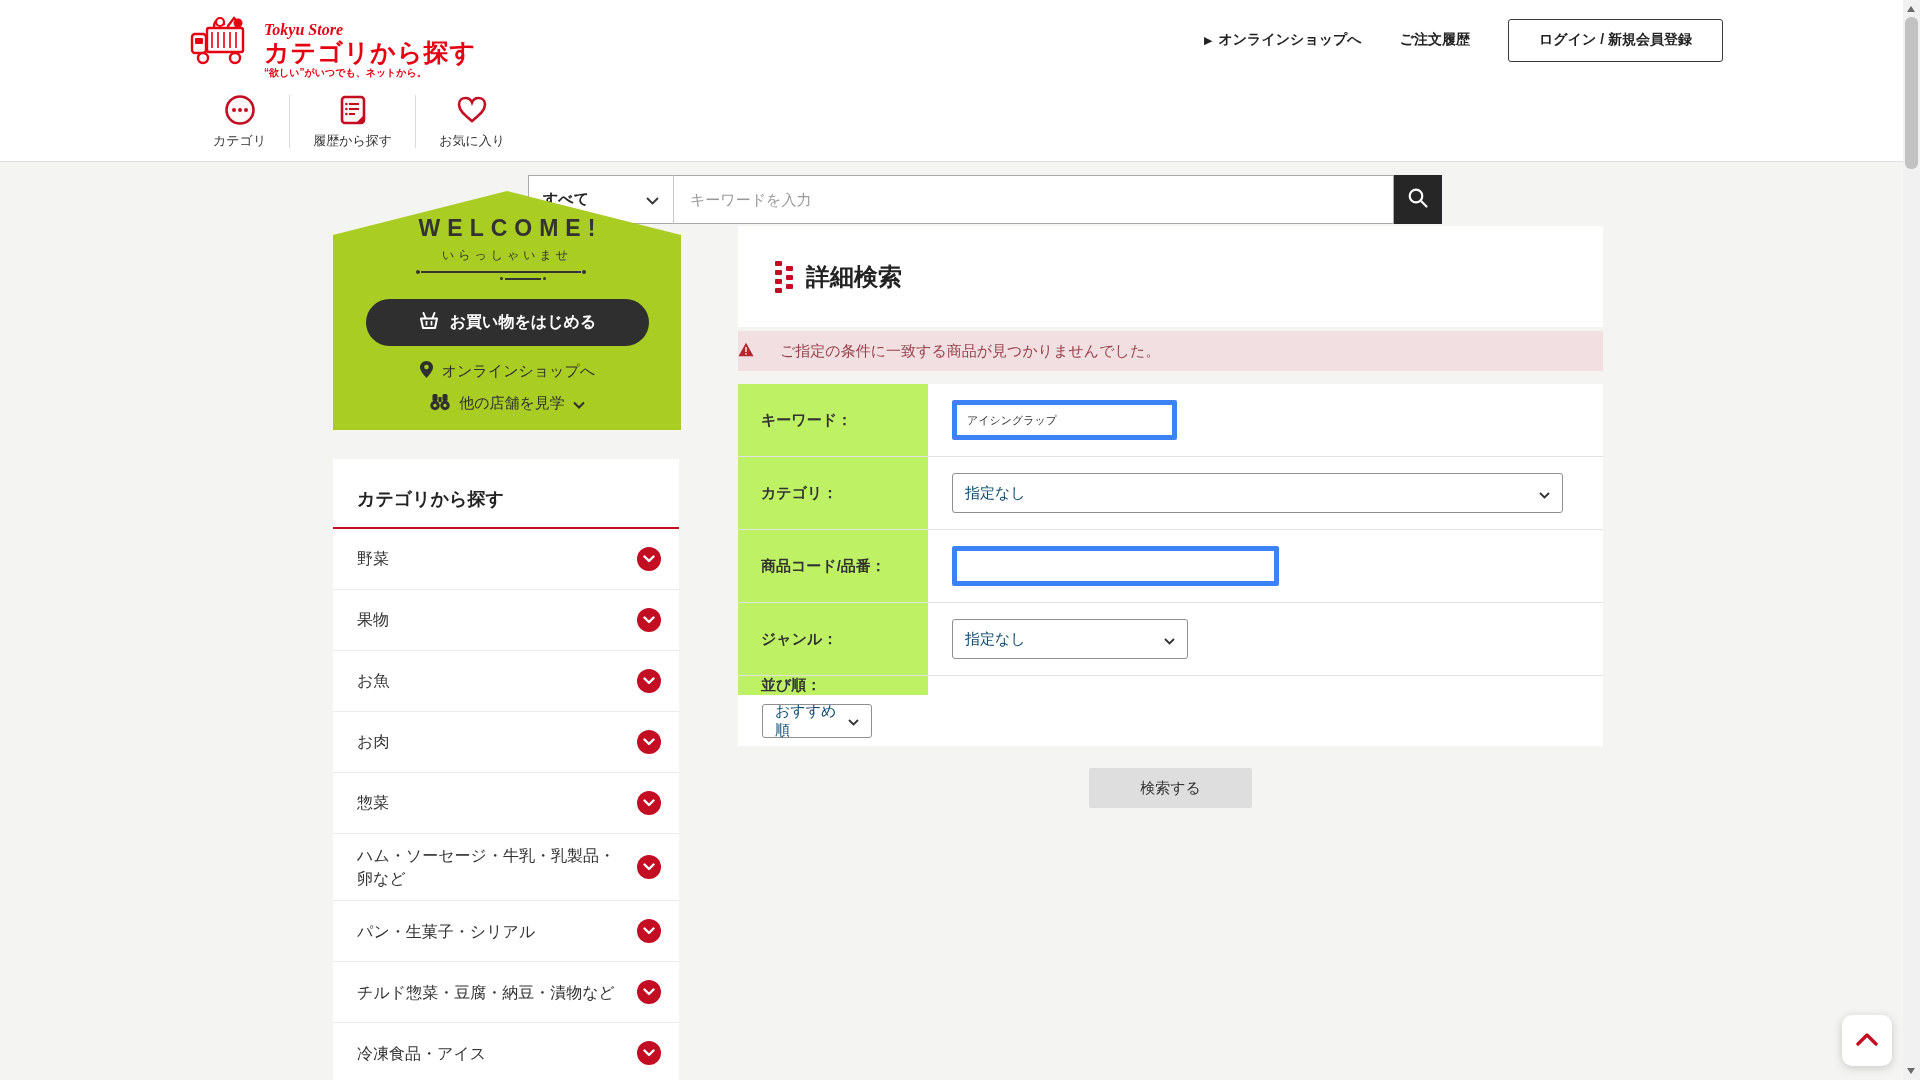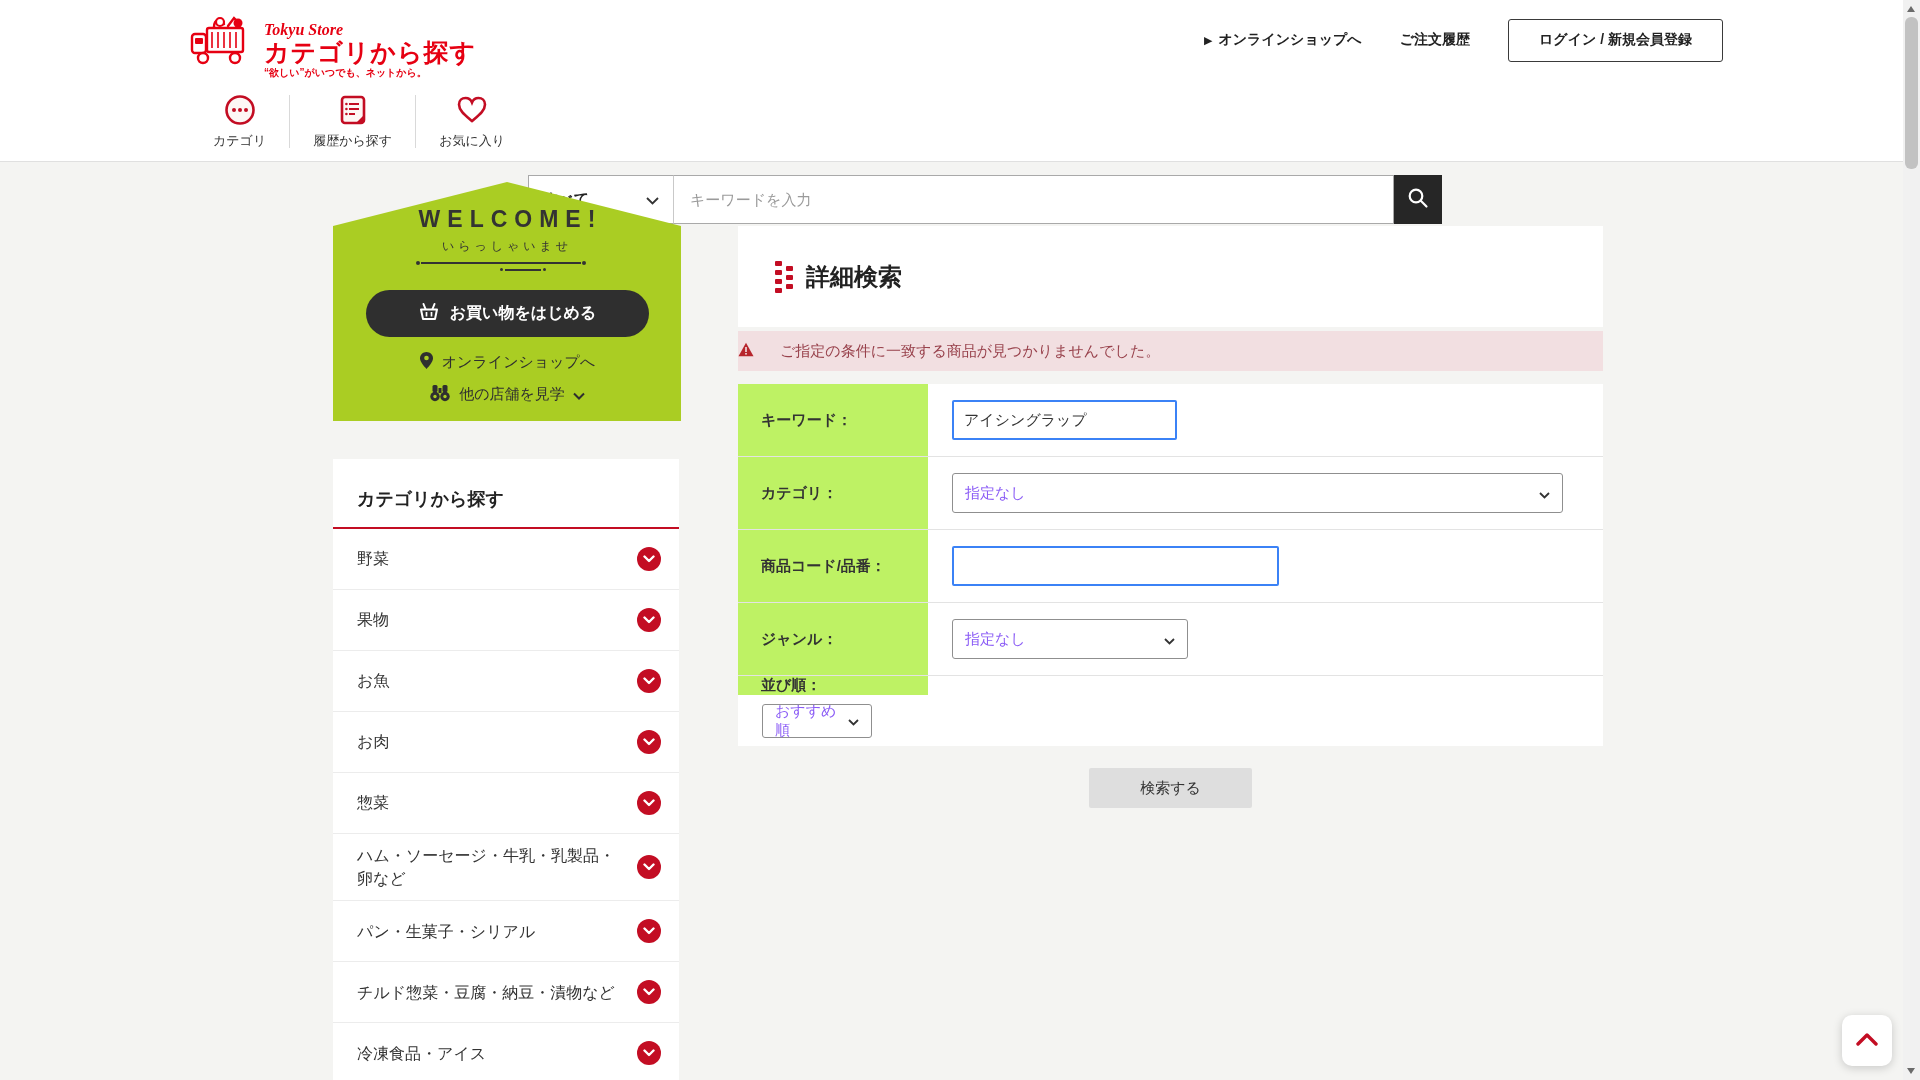--- a/index.html
+++ b/index.html
@@ -28,21 +28,21 @@
   .q-icon { width:34px; height:34px; display:flex; align-items:center; justify-content:center; }
 
   .searchbar { position:absolute; left:528px; top:95px; width:914px; height:49px; display:flex; }
   .scope { width:145px; height:49px; border:1px solid #a9a9a9; border-right:none; background:#fff; display:flex; align-items:center; justify-content:space-between; padding:0 14px; cursor:pointer; }
   .scope-val { font-size:15px; font-weight:bold; color:#222; }
   .kw-input { flex:1; height:49px; border:1px solid #a9a9a9; border-left:1px solid #c9c9c9; padding:0 16px; font-size:15px; color:#333; font-family:inherit; outline:none; }
   .kw-input::placeholder { color:#9a9a9a; }
   .search-btn { width:48px; height:49px; background:#262626; border:none; display:flex; align-items:center; justify-content:center; cursor:pointer; }
 
   
-  .welcome { position:absolute; left:333px; top:182px; width:348px; height:239px; background:#aacd23;
+  .welcome { position:absolute; left:333px; top:191px; width:348px; height:239px; background:#aacd23;
              clip-path:polygon(0 44px,50% 0,100% 44px,100% 100%,0 100%);
              display:flex; flex-direction:column; align-items:center; padding-top:24px; }
   .w-title { font-size:23px; font-weight:bold; color:#333; letter-spacing:7px; text-indent:7px; }
   .w-sub { font-size:12px; color:#333; letter-spacing:4px; margin-top:5px; }
   .flourish { margin-top:6px; width:180px; position:relative; height:12px; }
   .fl-main { position:absolute; left:4px; top:1px; width:160px; height:2px; background:#333; }
   .fl-main::before,.fl-main::after { content:""; position:absolute; top:-1px; width:4px; height:4px; border-radius:50%; background:#333; }
   .fl-main::before { left:-5px; } .fl-main::after { right:-5px; }
   .fl-sub { position:absolute; left:88px; top:8px; width:36px; height:2px; background:#333; }
   .fl-sub::before,.fl-sub::after { content:""; position:absolute; top:-1px; width:3px; height:3px; border-radius:50%; background:#333; }
@@ -67,22 +67,22 @@
   .title-dots .col2 { margin-top:5px; }
   .dash { width:7px; height:5px; background:#c30d23; border-radius:1px; }
   .main-title { font-size:24px; font-weight:bold; color:#222; }
   .alert { margin-top:4px; background:#f2dfe1; height:40px; display:flex; align-items:center; gap:26px; }
   .alert-text { font-size:15px; color:#98414b; }
   .form-panel { margin-top:13px; background:#fff; }
   .f-row { display:flex; border-bottom:1px solid #e3e3e3; min-height:73px; }
   .f-row:last-child { border-bottom:none; min-height:70px;flex-direction:column; }
   .f-label { width:190px; min-width:190px; background:#bef264; display:flex; align-items:center; padding-left:23px; font-size:15px; font-weight:bold; color:#333; }
   .f-field { flex:1; display:flex; align-items:center; padding-left:24px; }
-  .t-input { height:40px; border:2px solid #3b82f6; border-radius:2px; padding:0 10px; font-size:15px; color:#333; font-family:inherit; outline:none; background:#fff; }
-  .sel { height:40px; border:1px solid #8f8f8f; border-radius:3px; background:#fff; display:flex; align-items:center; justify-content:space-between; padding:16px 12px; font-size:15px; color:#8b5cf6; cursor:pointer; }
+  .t-input { height:40px; border:5px solid #3b82f6; border-radius:2px; padding:0 10px; font-size:11px; color:#333; font-family:inherit; outline:none; background:#fff; }
+  .sel { height:40px; border:1px solid #8f8f8f; border-radius:3px; background:#fff; display:flex; align-items:center; justify-content:space-between; padding:16px 12px; font-size:15px; color:#0c4a6e; cursor:pointer; }
   .sel-sm { height:33px; }
   .w-kw { width:225px; } .w-cat { width:611px; } .w-code { width:327px; } .w-name { width:225px; } .w-genre { width:236px; } .w-sort { width:110px; }
   .submit-btn { display:block; margin:22px auto 18px; width:163px; height:40px; background:#dedede; border:none; border-radius:2px; font-size:15px; color:#333; cursor:pointer; font-family:inherit; }
 
   
   .back-top { position:absolute; left:1842px; top:1015px; width:50px; height:51px; background:#fff; border:none; border-radius:10px; box-shadow:0 2px 10px rgba(0,0,0,.18); display:flex; align-items:center; justify-content:center; cursor:pointer; }
   .scrollbar { position:absolute; right:0; top:0; width:17px; height:1080px; background:#f1f1f1; }
   .sb-thumb { position:absolute; top:17px; left:2px; width:13px; height:152px; background:#c2c2c2; border-radius:6px; }
   .sb-up,.sb-dn { position:absolute; left:4px; width:0; height:0; border-left:4.5px solid transparent; border-right:4.5px solid transparent; }
   .sb-up { top:6px; border-bottom:6px solid #6b6b6b; }

